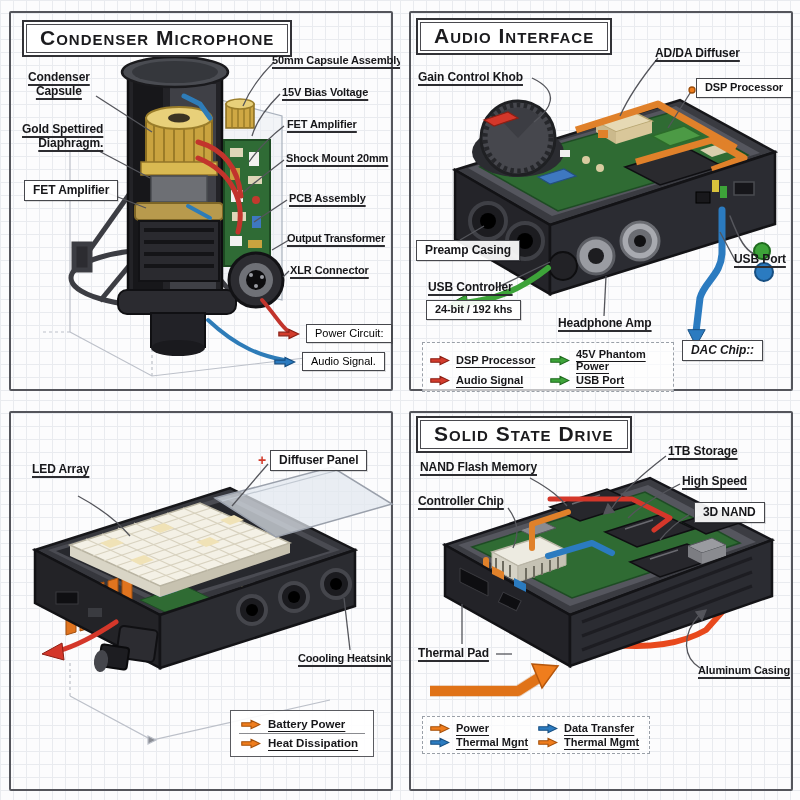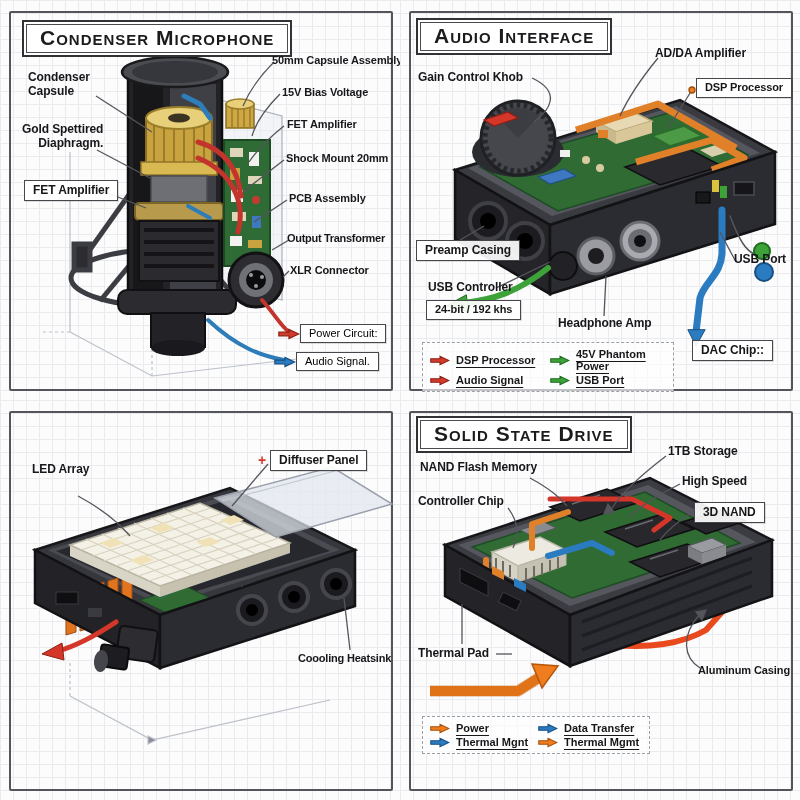--- a/index.html
+++ b/index.html
@@ -10,24 +10,24 @@
     background-image:linear-gradient(#e9ebef 1px,transparent 1px),linear-gradient(90deg,#e9ebef 1px,transparent 1px);
     background-size:13px 13px;}
   .frame{position:absolute;left:9px;top:11px;right:7px;bottom:9px;border:2px solid #54555b;border-radius:2px;pointer-events:none;}
   .plaque{position:absolute;background:#fff;border:2px solid #323236;
     box-shadow:inset 0 0 0 2px #fff, inset 0 0 0 3px #4a4a4f;
     padding:4px 16px 5px 16px;z-index:5;}
   .plaque .t{font-variant:small-caps;font-weight:700;font-size:21px;letter-spacing:1px;color:#1b1b1e;white-space:nowrap;}
   .art{position:absolute;left:0;top:0;width:400px;height:400px;z-index:1;}
   .lbl{position:absolute;z-index:6;font-size:12px;font-weight:600;color:#17171a;line-height:1.18;white-space:nowrap;letter-spacing:-0.1px;}
   .sm{font-size:11px;}
-  .u{text-underline-offset:3px;text-decoration-thickness:1.5px;text-decoration-color:#2c2c30;}
+  .u{text-decoration:underline;text-underline-offset:3px;text-decoration-thickness:1.5px;text-decoration-color:#2c2c30;}
   .ml{white-space:pre-line;}
   .bx{border:1.5px solid #46474c;background:rgba(255,255,255,.92);padding:2px 8px 3px 8px;box-shadow:1px 1px 0 rgba(0,0,0,.12);}
-  .leg-item{position:absolute;z-index:6;display:flex;align-items:center;justify-content:space-between;}
+  .leg-item{position:absolute;z-index:6;display:flex;align-items:center;gap:6px;justify-content:space-between;}
   .arr{flex:0 0 auto;}
   .arr path{stroke-width:1.4;}
   .arr-red path{fill:#d23b2b;stroke:#8c1f14;}
   .arr-blue path{fill:#2b7bc0;stroke:#174f82;}
   .arr-green path{fill:#3da339;stroke:#1f6b1e;}
   .arr-orange path{fill:#ef7d1d;stroke:#a5500a;}
   .legend-grid{position:absolute;z-index:6;border:1.5px dashed #9aa0a8;background:rgba(255,255,255,.65);
     display:grid;grid-template-columns:1fr 1fr;gap:2px 4px;padding:5px 7px;}
   .legend-grid .cell{display:flex;align-items:center;gap:6px;font-size:11px;font-weight:600;color:#17171a;}
   .legend-grid .cell span{text-decoration:underline;text-underline-offset:3px;text-decoration-thickness:1px;}
@@ -151,21 +151,21 @@
         <path d="M274,62 C256,80 248,94 243,106"></path>
           <path d="M280,94 C264,110 256,122 252,136"></path>
         <path d="M284,126 C266,140 256,152 249,162"></path>
           <path d="M284,160 C266,174 252,184 244,192"></path>
         <path d="M287,200 L254,222"></path>
           <path d="M289,240 L272,250"></path>
           <path d="M289,271 L283,277"></path>
       </g>
     </svg>
 
-    <div class="lbl u ml" style="left:28px;top:70px;">Condenser
+    <div class="lbl u ml" style="left:28px;top:70px;text-align:center;">Condenser
 Capsule</div>
     <div class="lbl u ml" style="left:22px;top:122px;text-align:right;">Gold Spettired
 Diaphragm.</div>
     <div class="lbl bx" style="left:24px;top:180px;">FET Amplifier</div>
     <div class="lbl u sm" style="left:272px;top:54px;">50mm Capsule Assembly</div>
     <div class="lbl u sm" style="left:282px;top:86px;">15V Bias Voltage</div>
     <div class="lbl u sm" style="left:287px;top:118px;">FET Amplifier</div>
     <div class="lbl u sm" style="left:286px;top:152px;">Shock Mount 20mm</div>
     <div class="lbl u sm" style="left:289px;top:192px;">PCB Assembly</div>
     <div class="lbl u sm" style="left:287px;top:232px;letter-spacing:-0.3px;">Output Transformer</div>
@@ -266,28 +266,28 @@
         <path d="M292,90 L268,128"></path>
           <circle cx="292" cy="90" r="3" fill="#ef7d1d" stroke="#9c4e0a"></circle>
         <path d="M60,240 L84,226"></path>
           <path d="M96,288 L150,262"></path>
         <path d="M204,316 L206,276"></path>
           <path d="M336,262 L320,232"></path>
       </g>
     </svg>
 
     <div class="lbl u" style="left:18px;top:70px;">Gain Control Khob</div>
-    <div class="lbl u" style="left:255px;top:46px;">AD/DA Amplifier</div>
+    <div class="lbl u" style="left:255px;top:46px;">AD/DA Diffuser</div>
     <div class="lbl bx sm" style="left:296px;top:78px;">DSP Processor</div>
     <div class="lbl bx" style="left:16px;top:240px;">Preamp Casing</div>
     <div class="lbl u" style="left:28px;top:280px;">USB Controller</div>
     <div class="lbl bx sm" style="left:26px;top:300px;">24-bit / 192 khs</div>
     <div class="lbl u" style="left:158px;top:316px;">Headphone Amp</div>
     <div class="lbl u" style="left:334px;top:252px;">USB Port</div>
-    <div class="lbl bx" style="left:292px;top:340px;">DAC Chip::</div>
+    <div class="lbl bx" style="left:282px;top:340px;font-style:italic;">DAC Chip::</div>
 
     <div class="legend-grid" style="left:22px;top:342px;width:236px;">
       <div class="cell">
         <svg class="arr arr-red" viewBox="0 0 26 14" width="20" height="11">
             <path d="M1,4.8 H13 V1.5 L24.5,7 L13,12.5 V9.2 H1 Z"></path>
           </svg>
         <span>DSP Processor</span>
       </div>
       <div class="cell">
         <svg class="arr arr-green" viewBox="0 0 26 14" width="20" height="11">
@@ -407,20 +407,34 @@
       </g>
     </svg>
 
     <div class="lbl u" style="left:32px;top:62px;">LED Array</div>
     <div class="lbl" style="left:258px;top:50px;z-index:6;display:flex;align-items:center;">
       <span class="plusmark">+</span>
       <span class="bx">Diffuser Panel</span>
     </div>
     <div class="lbl u sm" style="left:298px;top:252px;letter-spacing:-0.2px;">Coooling Heatsink</div>
 
+    <div class="legend-stack" style="left:230px;top:310px;width:126px;">
+      <div class="cell">
+        <svg class="arr arr-orange" viewBox="0 0 26 14" width="20" height="11">
+            <path d="M1,4.8 H13 V1.5 L24.5,7 L13,12.5 V9.2 H1 Z"></path>
+          </svg>
+        <span>Battery Power</span>
+      </div>
+      <div class="cell">
+        <svg class="arr arr-orange" viewBox="0 0 26 14" width="20" height="11">
+            <path d="M1,4.8 H13 V1.5 L24.5,7 L13,12.5 V9.2 H1 Z"></path>
+          </svg>
+        <span>Heat Dissipation</span>
+      </div>
+    </div>
   </div>
 
   <div class="panel">
     <div class="frame"></div>
     <div class="plaque" style="left:16px;top:16px;">
       <div class="t">Solid State Drive</div>
     </div>
 
     <svg class="art" viewBox="0 0 400 400">
 

